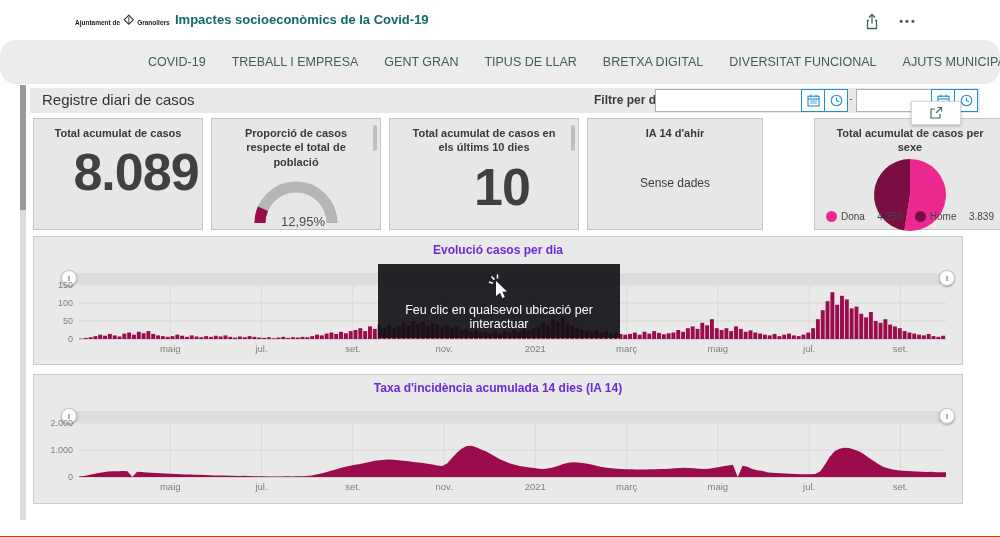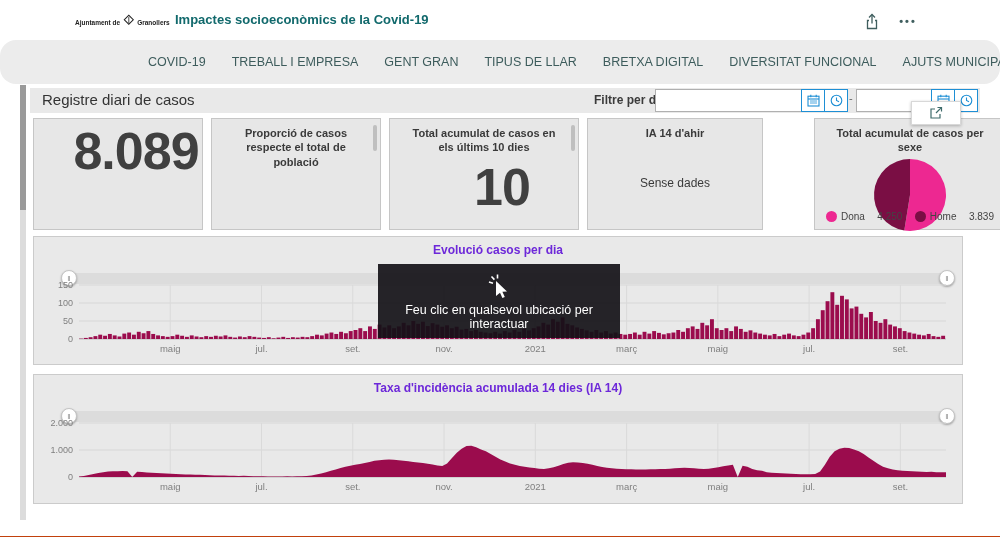--- a/index.html
+++ b/index.html
@@ -173,26 +173,34 @@
   </div>
   <div class="popout-panel">
     <svg width="14" height="14" viewBox="0 0 14 14" fill="none" stroke="#3E6B6B" stroke-width="1.2">
       <path d="M6 3 H2 V12 H11 V8"></path>
         <polyline points="8.5,1.5 12.5,1.5 12.5,5.5"></polyline>
         <line x1="7" y1="7" x2="12.3" y2="1.7"></line>
     </svg>
   </div>
 
   <div class="card" style="left:33px;width:170px;">
+    <div class="card-title">Total acumulat de casos</div>
     <div class="big-num">8.089</div>
   </div>
 
   <div class="card" style="left:211px;width:170px;">
     <div class="card-title">Proporció de casos respecte el total de població</div>
     <div class="card-scroll"></div>
+    <div class="gauge-wrap">
+      <svg id="gauge-svg" width="112" height="50" viewBox="0 0 112 50">
+          <path d="M20,46 A36,36 0 0 1 92,46" fill="none" stroke="#B5B5B5" stroke-width="11"></path>
+          <path d="M20,46 A36,36 0 0 1 22.94,31.75" fill="none" stroke="#9B0C4D" stroke-width="11"></path>
+        </svg>
+      <div class="gauge-val">12,95%</div>
+    </div>
   </div>
 
   <div class="card" style="left:389px;width:190px;">
     <div class="card-title">Total acumulat de casos en els últims 10 dies</div>
     <div class="card-scroll"></div>
     <div class="big-num">10</div>
   </div>
 
   <div class="card" style="left:587px;width:176px;">
     <div class="card-title">IA 14 d'ahir</div>

